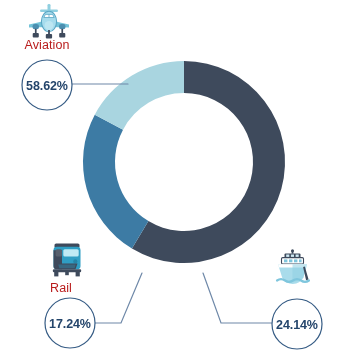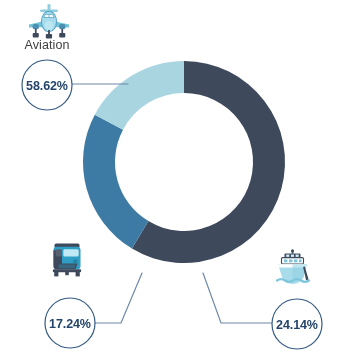--- a/index.html
+++ b/index.html
@@ -27,21 +27,21 @@
     position: absolute;
     left: 0;
     top: 0;
     width: 340px;
     height: 360px;
     display: block;
   }
   .cat-label {
     position: absolute;
     font-size: 12.5px;
-    color: #404040;
+    color: #b91c1c;
     text-align: center;
     letter-spacing: 0.1px;
     white-space: nowrap;
     line-height: 14px;
   }
   .pct-text {
     font-size: 12.5px;
     font-weight: bold;
     fill: #24456b;
     letter-spacing: -0.1px;
@@ -160,15 +160,16 @@
 
       <path d="M 30.8 16.5 L 34.6 29.5 L 32.1 30.2 L 29.1 17 Z" fill="#3e4a5c"></path>
 
       <path d="M 3 30.5 Q 7 27.8 11 30.5 T 19 30.5 T 27 30.5 T 35 30.5" fill="none" stroke="#7fc6dd" stroke-width="2.2" stroke-linecap="round"></path>
     </g>
 
   </svg>
 
   <div class="cat-label" style="left:0px; top:38px; width:94px;">Aviation</div>
 
+  <div class="cat-label" style="left:26px; top:281px; width:70px;">Rail</div>
 
 
 </div>
 
 </body></html>

